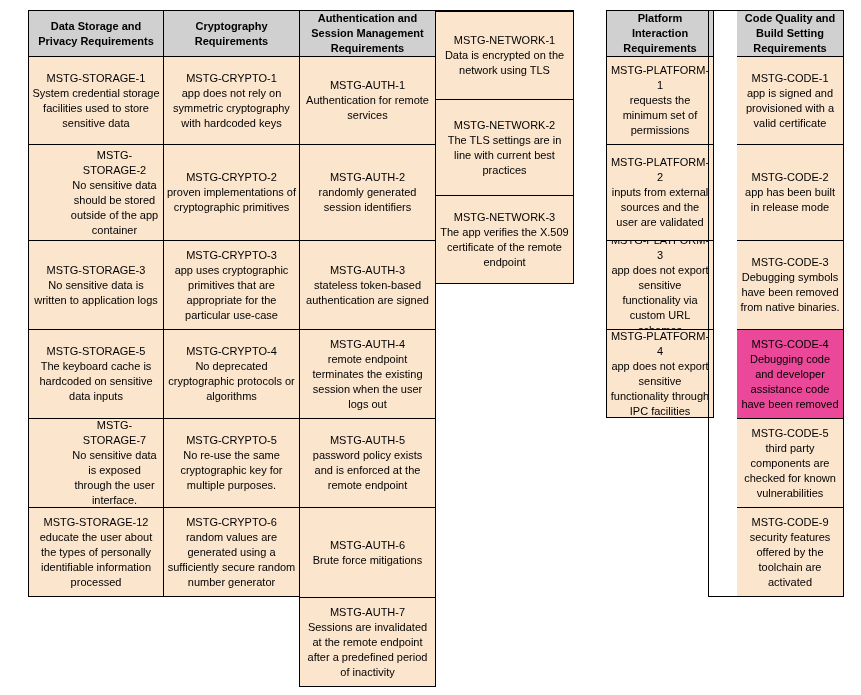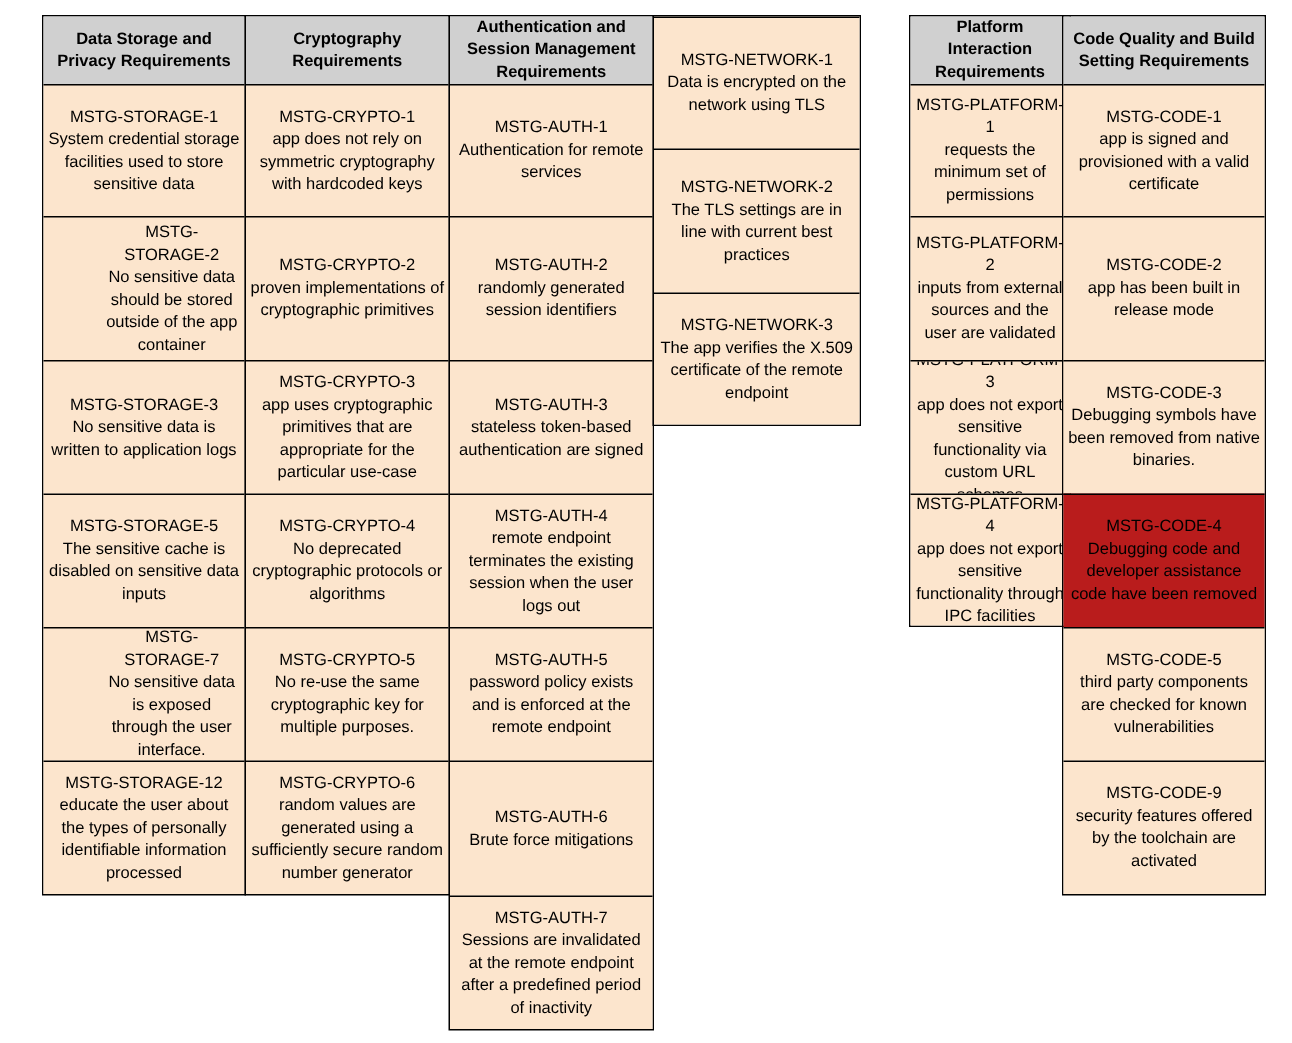--- a/index.html
+++ b/index.html
@@ -61,21 +61,21 @@
       <div class="cell" style="height: 96px; background: rgb(252, 229, 205); padding-left: 40px;">
         <span class="req-id">MSTG-STORAGE-2</span>
         <span class="req-text">No sensitive data should be stored outside of the app container</span>
       </div>
       <div class="cell" style="height: 89px; background: rgb(252, 229, 205);">
         <span class="req-id">MSTG-STORAGE-3</span>
         <span class="req-text">No sensitive data is written to application logs</span>
       </div>
       <div class="cell" style="height: 89px; background: rgb(252, 229, 205);">
         <span class="req-id">MSTG-STORAGE-5</span>
-        <span class="req-text">The sensitive cache is disabled on sensitive data inputs</span>
+        <span class="req-text">The keyboard cache is hardcoded on sensitive data inputs</span>
       </div>
       <div class="cell" style="height: 89px; background: rgb(252, 229, 205); padding-left: 40px;">
         <span class="req-id">MSTG-STORAGE-7</span>
         <span class="req-text">No sensitive data is exposed through the user interface.</span>
       </div>
       <div class="cell" style="height: 89px; background: rgb(252, 229, 205);">
         <span class="req-id">MSTG-STORAGE-12</span>
         <span class="req-text">educate the user about the types of personally identifiable information processed</span>
       </div>
     </div>
@@ -163,35 +163,35 @@
       </div>
       <div class="cell" style="height: 89px; background: rgb(252, 229, 205);">
         <span class="req-id">MSTG-PLATFORM-3</span>
         <span class="req-text">app does not export sensitive functionality via custom URL schemes</span>
       </div>
       <div class="cell" style="height: 88px; background: rgb(252, 229, 205); justify-content: center;">
         <span class="req-id">MSTG-PLATFORM-4</span>
         <span class="req-text">app does not export sensitive functionality through IPC facilities</span>
       </div>
     </div>
-    <div class="col" style="left: 708px; width: 136px;">
+    <div class="col" style="left: 708px; width: 136px; padding-left: 28px;">
       <div class="hdr" style="height: 45px; background: rgb(208, 208, 208);">Code Quality and Build Setting Requirements</div>
       <div class="cell" style="height: 88px; background: rgb(252, 229, 205);">
         <span class="req-id">MSTG-CODE-1</span>
         <span class="req-text">app is signed and provisioned with a valid certificate</span>
       </div>
       <div class="cell" style="height: 96px; background: rgb(252, 229, 205);">
         <span class="req-id">MSTG-CODE-2</span>
         <span class="req-text">app has been built in release mode</span>
       </div>
       <div class="cell" style="height: 89px; background: rgb(252, 229, 205);">
         <span class="req-id">MSTG-CODE-3</span>
         <span class="req-text">Debugging symbols have been removed from native binaries.</span>
       </div>
-      <div class="cell" style="height: 89px; background: #b91c1c;">
+      <div class="cell" style="height: 89px; background: #ec4899;">
         <span class="req-id">MSTG-CODE-4</span>
         <span class="req-text">Debugging code and developer assistance code have been removed</span>
       </div>
       <div class="cell" style="height: 89px; background: rgb(252, 229, 205);">
         <span class="req-id">MSTG-CODE-5</span>
         <span class="req-text">third party components are checked for known vulnerabilities</span>
       </div>
       <div class="cell" style="height: 89px; background: rgb(252, 229, 205);">
         <span class="req-id">MSTG-CODE-9</span>
         <span class="req-text">security features offered by the toolchain are activated</span>

